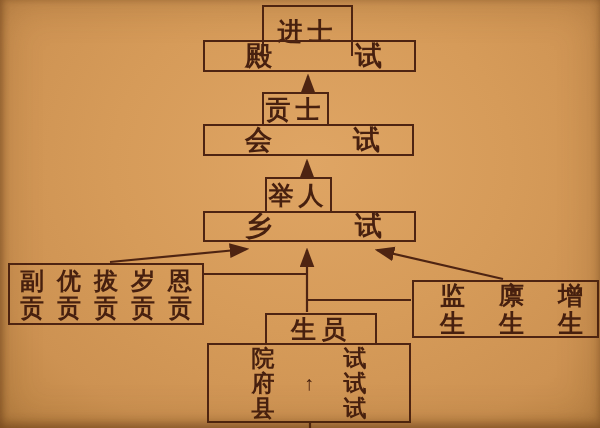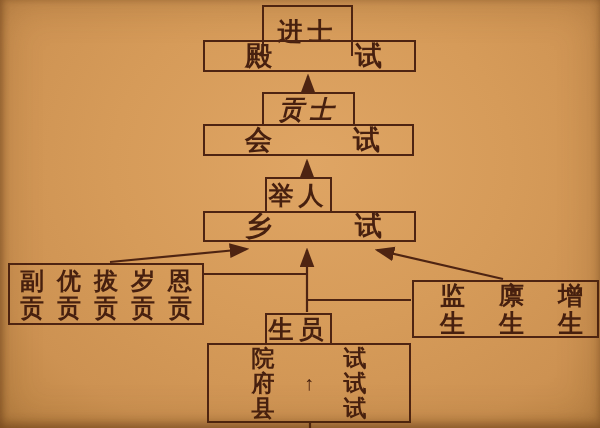--- a/index.html
+++ b/index.html
@@ -60,21 +60,21 @@
   </svg>
 
   <div class="box tab" style="left:262px;top:5px;width:91px;height:51px;">
     <span class="degree">进士</span>
   </div>
   <div class="box wide" style="left:203px;top:40px;width:213px;height:32px;">
     <span class="ch">殿</span>
     <span class="ch">试</span>
   </div>
 
-  <div class="box tab" style="left:262px;top:92px;width:93px;height:32px;font-style:italic;">
+  <div class="box tab" style="left:262px;top:92px;width:67px;height:32px;">
     <span class="degree">贡士</span>
   </div>
   <div class="box wide" style="left:203px;top:124px;width:211px;height:32px;">
     <span class="ch">会</span>
     <span class="ch">试</span>
   </div>
 
   <div class="box tab" style="left:265px;top:177px;width:67px;height:34px;">
     <span class="degree">举人</span>
   </div>
@@ -114,21 +114,21 @@
     <div class="pair">
       <span>廪</span>
       <span>生</span>
     </div>
     <div class="pair">
       <span>增</span>
       <span>生</span>
     </div>
   </div>
 
-  <div class="box tab" style="left:265px;top:313px;width:67px;height:30px;">
+  <div class="box tab" style="left:265px;top:313px;width:112px;height:30px;">
     <span class="degree">生员</span>
   </div>
 
   <div class="box" style="left:207px;top:343px;width:204px;height:80px;">
     <div class="local-grid">
       <span>院</span>
       <span></span>
       <span>试</span>
 
       <span>府</span>

